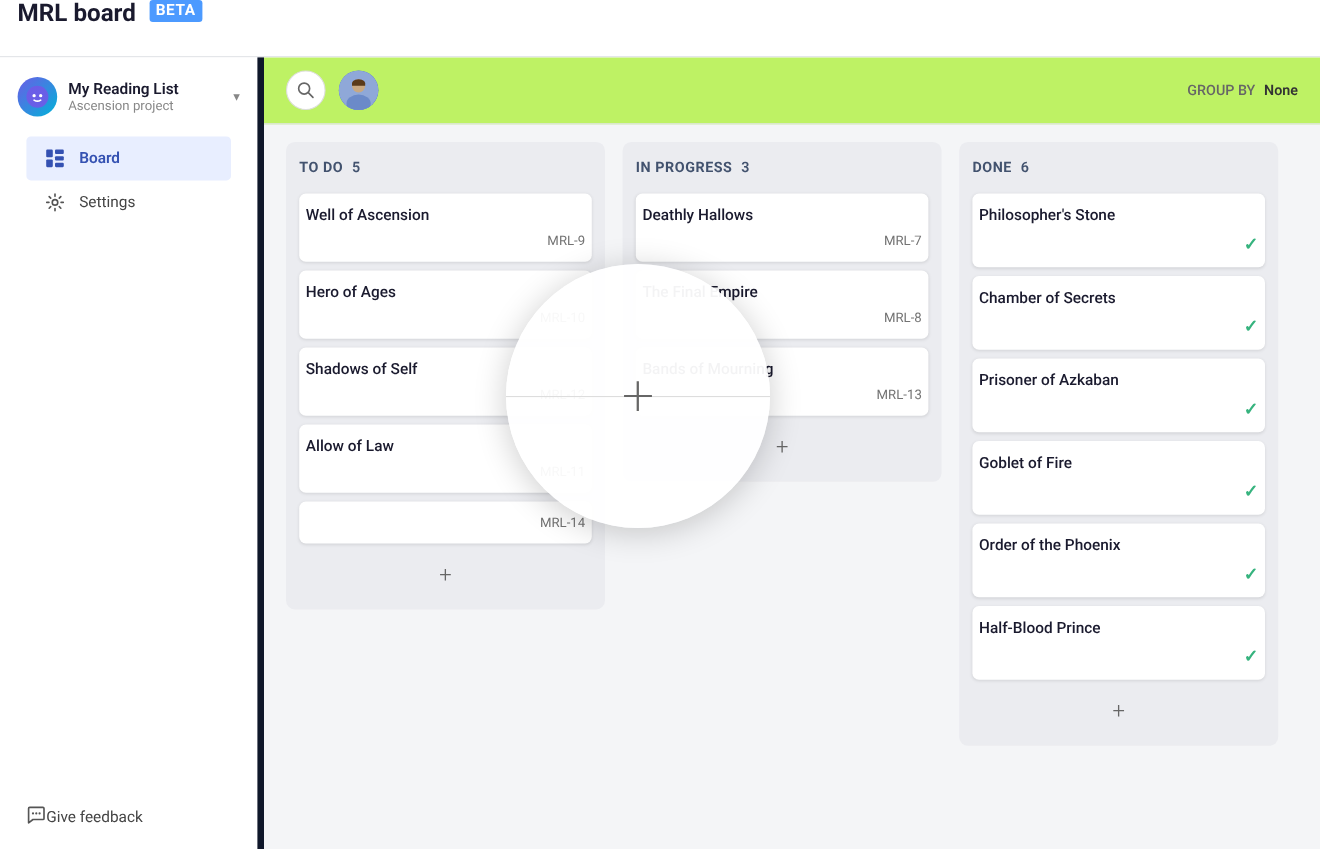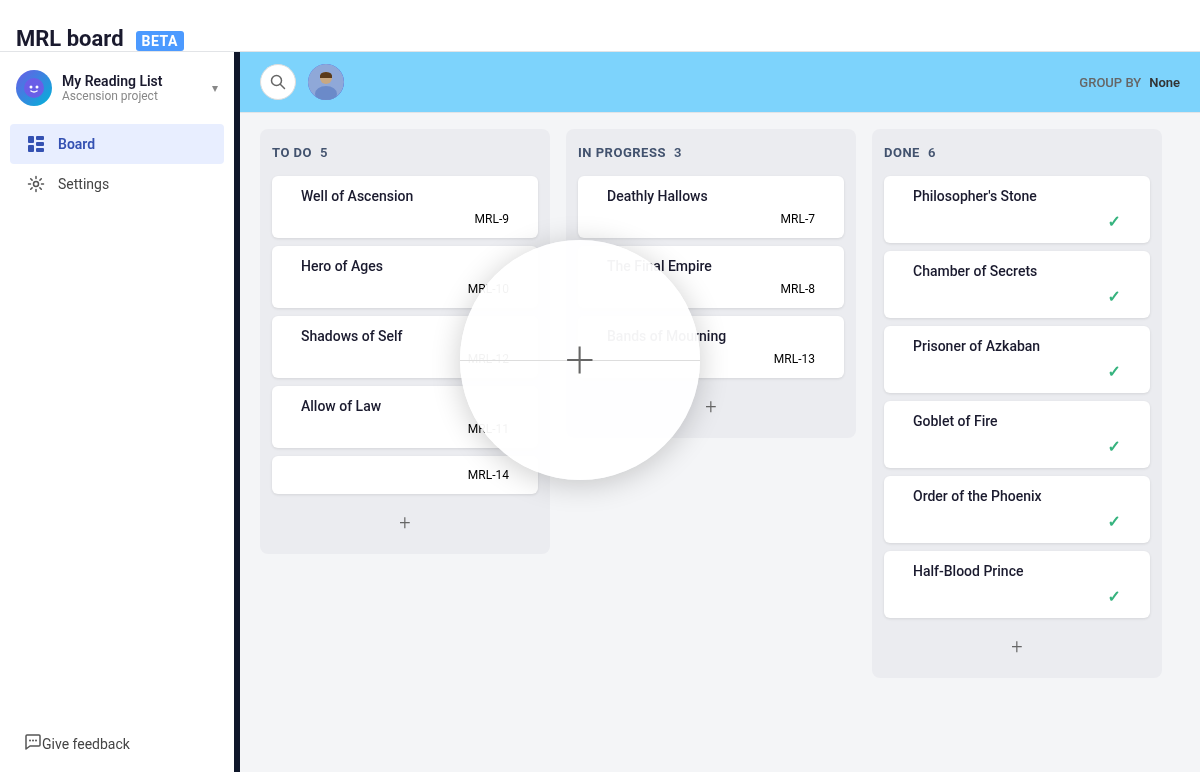--- a/index.html
+++ b/index.html
@@ -1,64 +1,64 @@
 <!DOCTYPE html>
 <html><head>
   <meta charset="utf-8">
   <style>
     * { box-sizing: border-box; margin: 0; padding: 0; }
     body { font-family: -apple-system, BlinkMacSystemFont, 'Segoe UI', Roboto, sans-serif; background: #f4f5f7; display: flex; flex-direction: column; height: 772px; overflow: hidden; }
 
     
-    .header { background: #fff; height: 52px; display: flex; align-items: flex-end; padding: 0 16px; border-bottom: 1px solid #e2e4e7; flex-shrink: 0; }
+    .header { background: #fff; height: 52px; display: flex; align-items: flex-start; padding: 0 16px; border-bottom: 1px solid #e2e4e7; flex-shrink: 0; }
     .header-title { font-size: 22px; font-weight: 700; color: #1a1a2e; margin-right: 12px; }
     .beta-badge { background: #4c9aff; color: #fff; font-size: 14px; font-weight: 700; padding: 2px 6px; border-radius: 3px; letter-spacing: 0.5px; }
 
     
     .app-container { display: flex; flex: 1; overflow: hidden; }
 
     
     .sidebar { width: 240px; background: #fff; border-right: 6px solid #0f172a; display: flex; flex-direction: column; flex-shrink: 0; padding: 8px 0; }
     .sidebar-project { display: flex; align-items: center; padding: 10px 16px; gap: 10px; cursor: pointer; }
     .sidebar-project-logo { width: 36px; height: 36px; border-radius: 50%; background: linear-gradient(135deg, #6c5ce7, #00b4d8); display: flex; align-items: center; justify-content: center; color: white; font-size: 16px; flex-shrink: 0; }
     .sidebar-project-info { flex: 1; }
     .sidebar-project-name { font-size: 14px; font-weight: 600; color: #1a1a2e; }
     .sidebar-project-sub { font-size: 12px; color: #888; }
     .sidebar-chevron { color: #888; font-size: 12px; }
 
-    .sidebar-nav { display: flex; flex-direction: column; padding: 8px 2px; }
+    .sidebar-nav { display: flex; flex-direction: column; padding: 8px 16px; }
     .sidebar-item { display: flex; align-items: center; gap: 12px; padding: 10px 16px; cursor: pointer; border-radius: 4px; margin: 0 8px; font-size: 14px; color: #444; }
     .sidebar-item.active { background: #e8eeff; color: #3451b2; font-weight: 600; }
     .sidebar-item .icon { width: 20px; height: 20px; display: flex; align-items: center; justify-content: center; font-size: 16px; }
     .feedback-item { display: flex; align-items: center; gap: 0; padding: 10px 16px; cursor: pointer; border-radius: 4px; margin: 0 8px; font-size: 14px; color: #444; }
 
     
     .main-content { flex: 1; display: flex; flex-direction: column; overflow: hidden; background: #f4f5f7; }
 
     
-    .toolbar { display: flex; align-items: center; padding: 12px 20px; gap: 12px; background: #7dd3fc; border-bottom: 1px solid #e2e4e7; flex-shrink: 0; }
+    .toolbar { display: flex; align-items: center; padding: 12px 20px; gap: 12px; background: #bef264; border-bottom: 1px solid #e2e4e7; flex-shrink: 0; }
     .search-btn { width: 36px; height: 36px; border-radius: 50%; border: 1px solid #ddd; background: #fff; display: flex; align-items: center; justify-content: center; cursor: pointer; color: #666; font-size: 16px; }
     .user-avatar { width: 36px; height: 36px; border-radius: 50%; background: linear-gradient(135deg, #5b7be9, #3a5bd9); display: flex; align-items: center; justify-content: center; color: white; font-size: 14px; font-weight: 600; overflow: hidden; cursor: pointer; }
     .toolbar-right { margin-left: auto; display: flex; align-items: center; gap: 8px; }
     .group-by-label { font-size: 13px; color: #666; font-weight: 500; }
     .group-by-value { font-size: 13px; color: #333; font-weight: 600; }
 
     
     .board-container { flex: 1; display: flex; gap: 16px; padding: 16px 20px; overflow-x: auto; align-items: flex-start; }
 
     
     .column { background: #ebecf0; border-radius: 8px; width: 290px; min-width: 290px; padding: 12px; display: flex; flex-direction: column; gap: 8px; max-height: 100%; overflow-y: auto; }
     .column-header { display: flex; align-items: center; gap: 8px; padding: 4px 0 8px; }
     .column-title { font-size: 13px; font-weight: 700; color: #42526e; text-transform: uppercase; letter-spacing: 0.5px; }
     .column-count { font-size: 13px; color: #42526e; font-weight: 600; }
 
     
-    .card { background: #fff; border-radius: 6px; padding: 12px 29px; box-shadow: 0 1px 3px rgba(0,0,0,0.1); cursor: pointer; display: flex; flex-direction: column; gap: 8px; }
+    .card { background: #fff; border-radius: 6px; padding: 12px 6px; box-shadow: 0 1px 3px rgba(0,0,0,0.1); cursor: pointer; display: flex; flex-direction: column; gap: 8px; }
     .card-title { font-size: 14px; color: #1a1a2e; font-weight: 500; }
-    .card-id { font-size: 12px; color: #000000; text-align: right; }
+    .card-id { font-size: 12px; color: #737373; text-align: right; }
     .card-bottom { display: flex; align-items: center; justify-content: flex-end; }
     .check-icon { color: #36b37e; font-size: 16px; font-weight: 700; }
 
     
     .add-btn { display: flex; align-items: center; justify-content: center; padding: 8px; color: #666; cursor: pointer; border-radius: 6px; font-size: 20px; font-weight: 300; }
 
     
     .zoom-circle-container { position: fixed; left: 0; top: 0; width: 1200px; height: 772px; pointer-events: none; z-index: 100; }
     .zoom-circle { position: absolute; left: 580px; top: 360px; width: 240px; height: 240px; border-radius: 50%; background: rgba(255,255,255,0.95); box-shadow: 0 4px 30px rgba(0,0,0,0.2); display: flex; align-items: center; justify-content: center; transform: translate(-50%, -50%); }
     .zoom-divider { position: absolute; top: 50%; left: 0; width: 100%; height: 1px; background: #ddd; }

